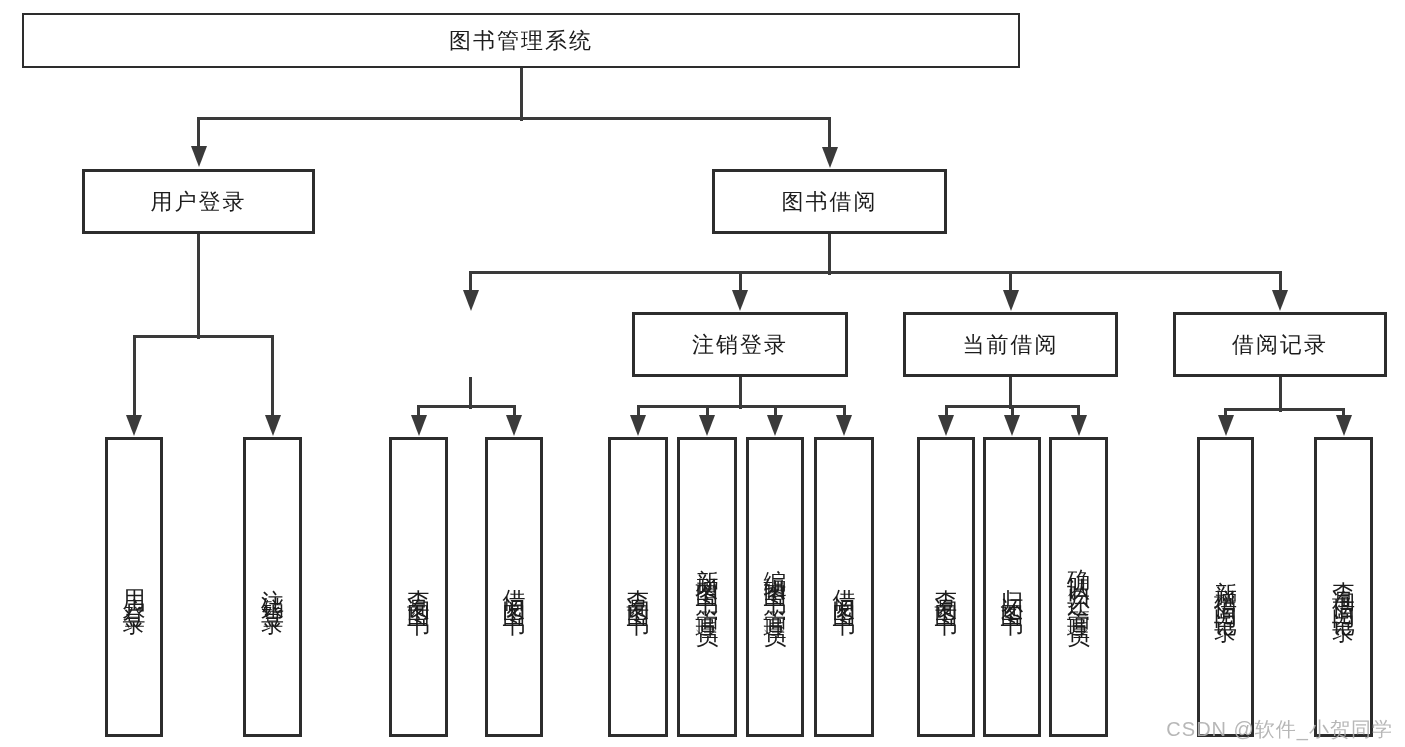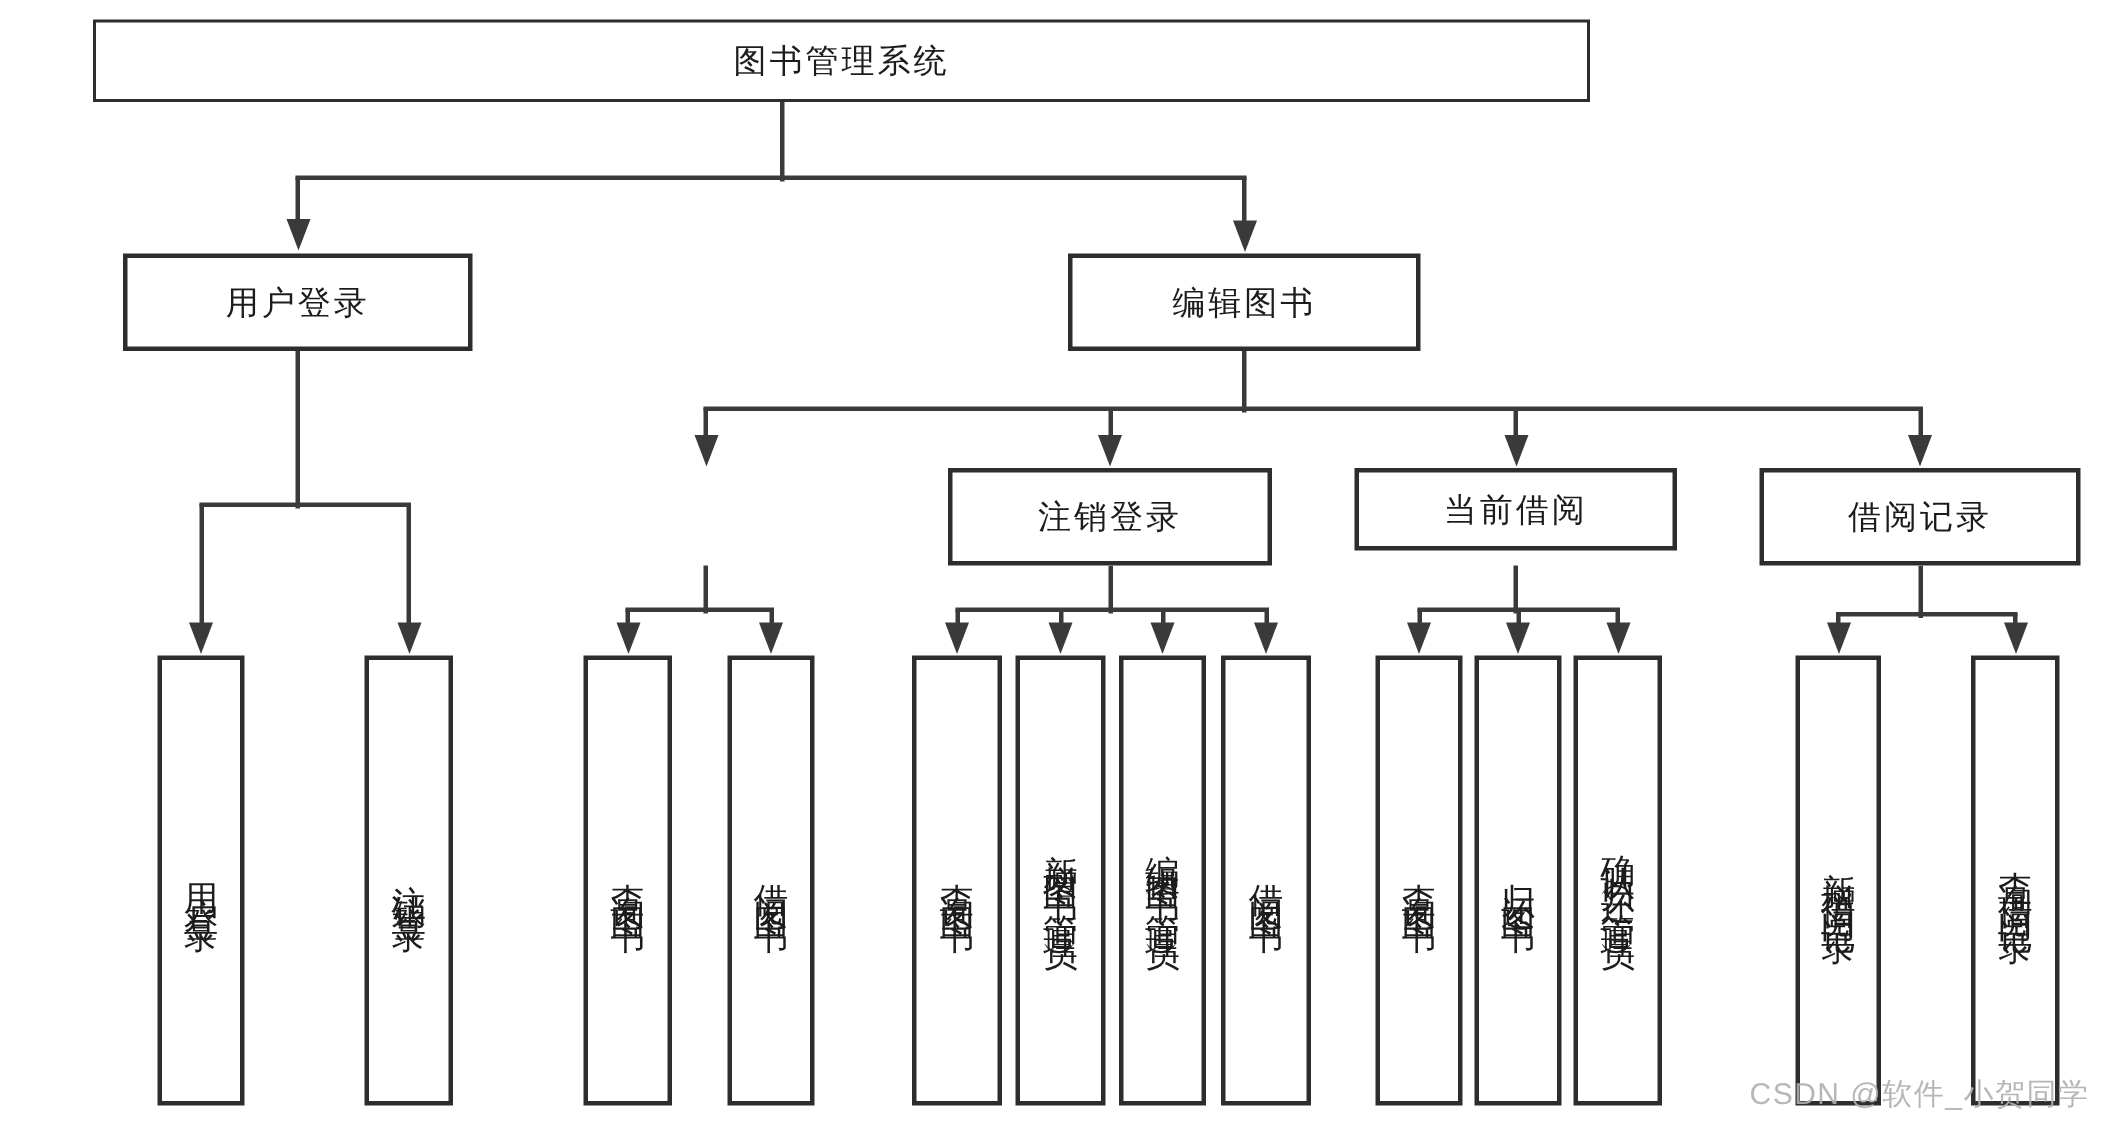--- a/index.html
+++ b/index.html
@@ -12,21 +12,21 @@
   }
   .box{
     position:absolute;
     background:#ffffff;
     border:3px solid #2d2d2d;
     box-sizing:border-box;
     display:flex;align-items:center;justify-content:center;
     color:#1c1c1c;
     z-index:2;
   }
-  .box.root{border-width:2px;margin-left:40px;}
+  .box.root{border-width:2px;}
   .box.h span{font-size:22px;letter-spacing:2px;white-space:nowrap;}
   .box.v .vtext{
     writing-mode:vertical-rl;
     text-orientation:mixed;
     font-size:23px;
     letter-spacing:8px;
     line-height:1;
   }
   .vline{position:absolute;width:3px;background:#3a3a3a;z-index:1;}
   .hline{position:absolute;height:3px;background:#3a3a3a;z-index:1;}
@@ -53,27 +53,27 @@
 <div class="canvas" id="canvas">
 
   <div class="box h root" style="left:22px;top:13px;width:998px;height:55px">
     <span>图书管理系统</span>
   </div>
 
   <div class="box h" style="left:82px;top:169px;width:233px;height:65px">
     <span>用户登录</span>
   </div>
   <div class="box h" style="left:712px;top:169px;width:235px;height:65px">
-    <span>编辑图书</span>
+    <span>图书借阅</span>
   </div>
 
   <div class="box h" style="left:632px;top:312px;width:216px;height:65px">
     <span>注销登录</span>
   </div>
-  <div class="box h" style="left:903px;top:312px;width:215px;height:55px">
+  <div class="box h" style="left:903px;top:312px;width:215px;height:65px">
     <span>当前借阅</span>
   </div>
   <div class="box h" style="left:1173px;top:312px;width:214px;height:65px">
     <span>借阅记录</span>
   </div>
 
   <div class="box v" style="left:105px;top:437px;width:58px;height:300px">
     <span class="vtext">用户登录</span>
   </div>
   <div class="box v" style="left:243px;top:437px;width:59px;height:300px">

